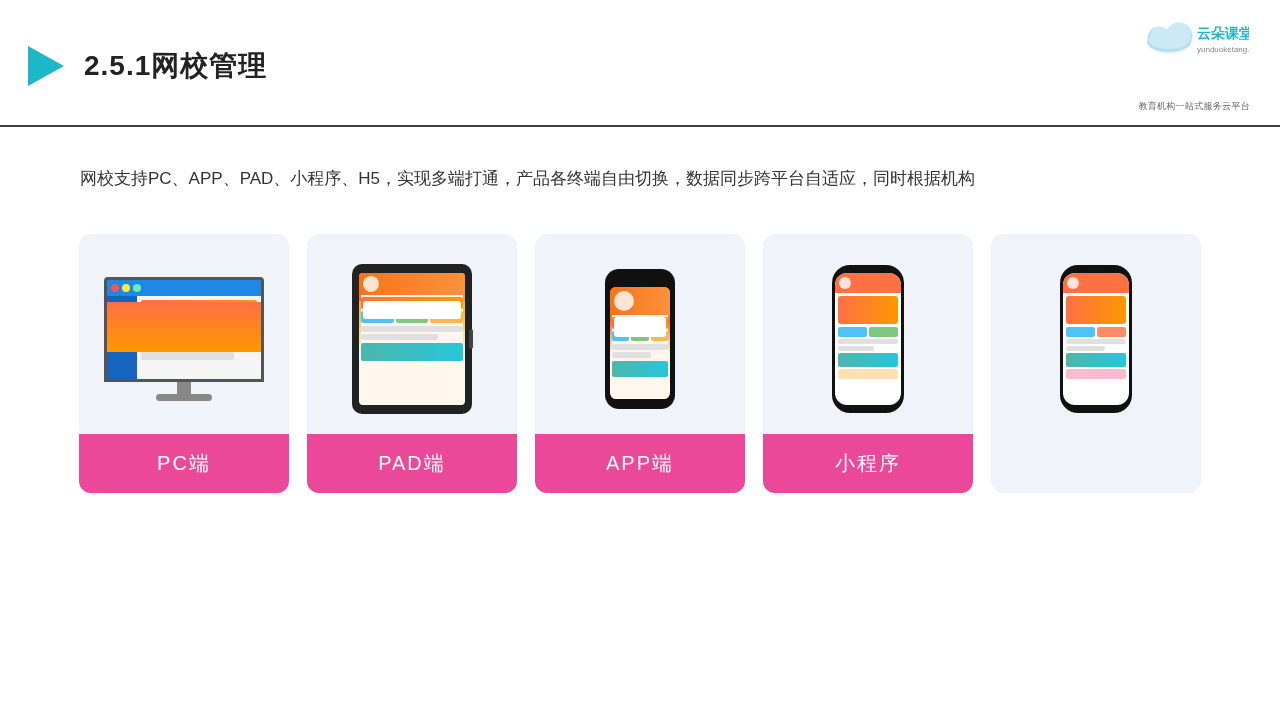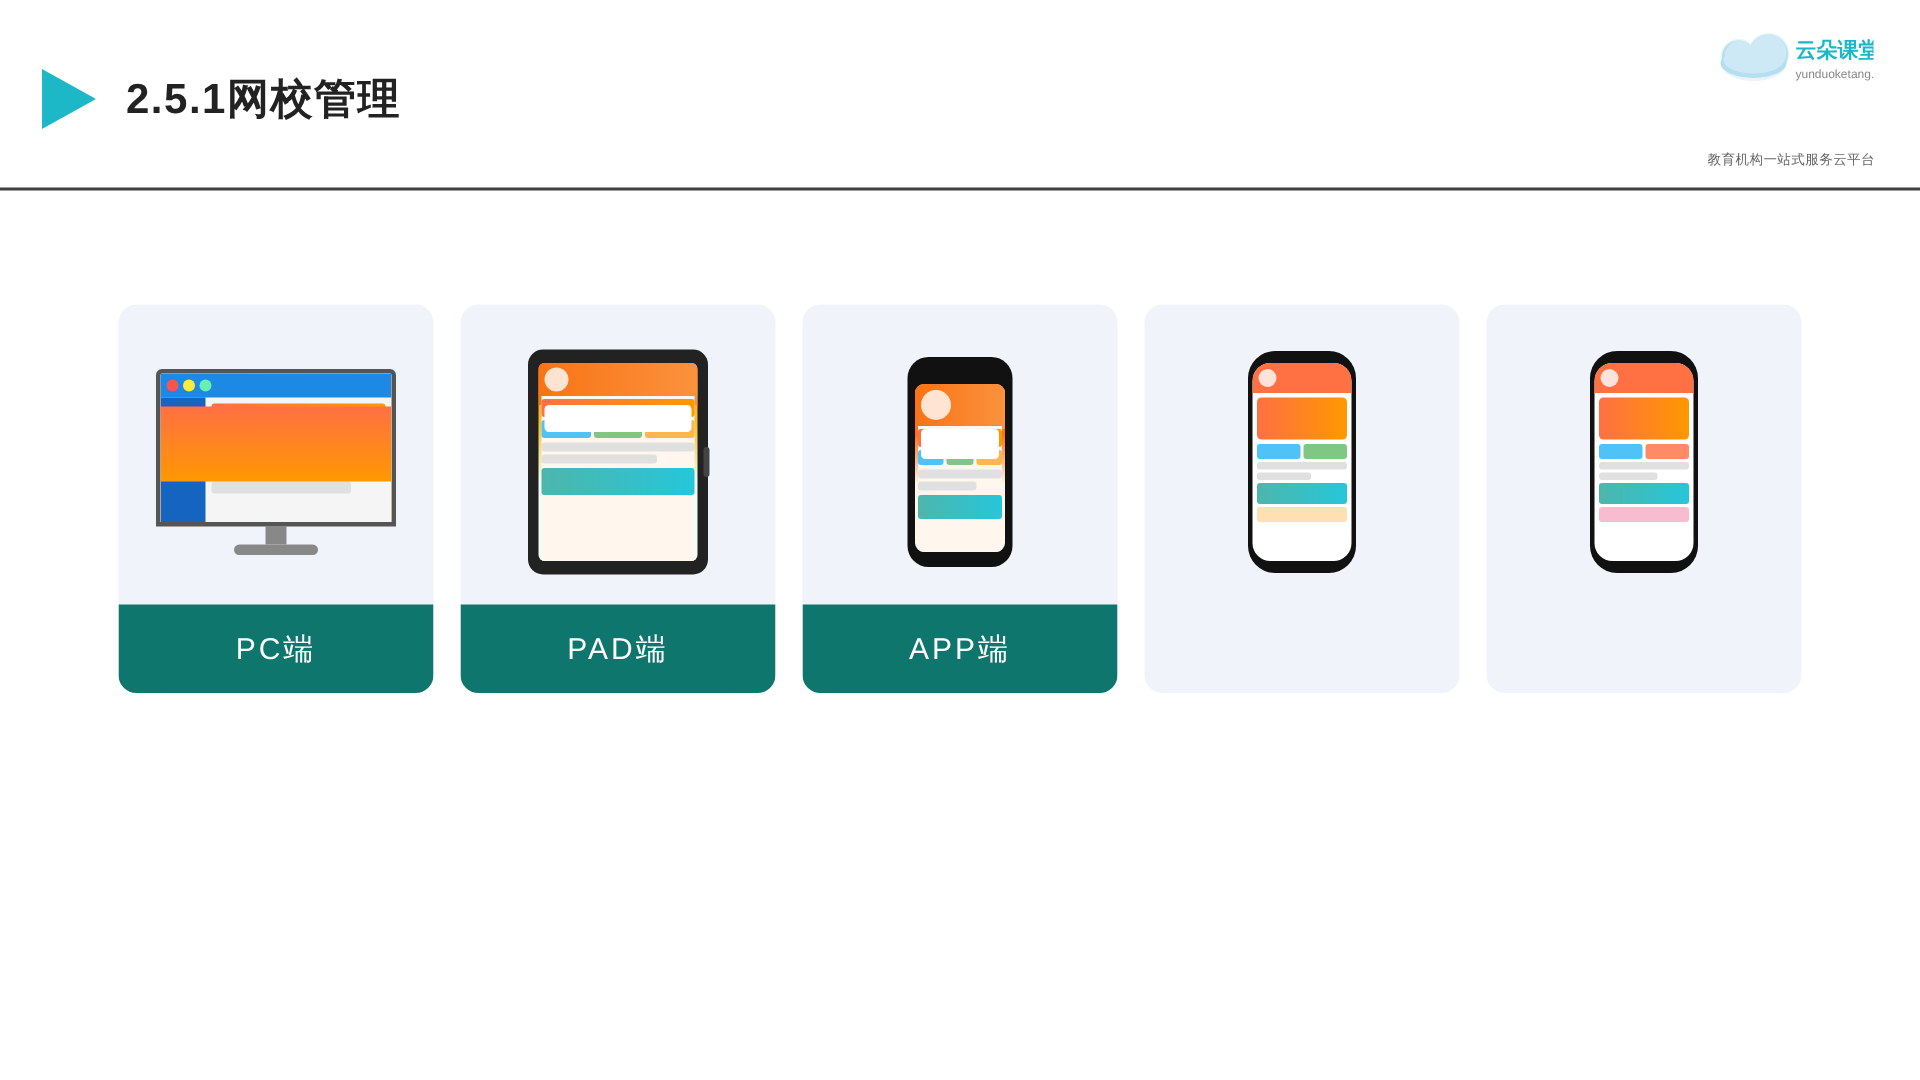--- a/index.html
+++ b/index.html
@@ -70,21 +70,21 @@
     }
     .card-image-area {
       width: 100%;
       height: 200px;
       display: flex;
       align-items: center;
       justify-content: center;
       padding: 20px 16px 10px 16px;
     }
     .card-label {
-      background: #0f766e;
+      background: #ec4899;
       width: 100%;
       text-align: center;
       color: #fff;
       font-size: 20px;
       padding: 16px 0 16px 0;
       font-weight: 500;
       letter-spacing: 2px;
     }
     .monitor-screen {
       width: 160px;
@@ -242,20 +242,21 @@
       <ellipse cx="21" cy="19" rx="10" ry="10" fill="#cde9f6"></ellipse>
       <ellipse cx="40" cy="17" rx="12" ry="12" fill="#cde9f6"></ellipse>
       <text x="58" y="20" font-size="14" font-weight="bold" fill="#1db8c8" font-family="Microsoft YaHei, sans-serif">云朵课堂</text>
       <text x="58" y="34" font-size="8" fill="#888" font-family="Microsoft YaHei, sans-serif">yunduoketang.com</text>
     </svg>
     <span style="font-size:9px;color:#666;letter-spacing:0.3px;">教育机构一站式服务云平台</span>
   </div>
 </div>
 
 <div class="description">
+  <p>网校支持PC、APP、PAD、小程序、H5，实现多端打通，产品各终端自由切换，数据同步跨平台自适应，同时根据机构</p>
 </div>
 
 <div class="cards-row">
 
   <div class="card">
     <div class="card-image-area">
 
       <div style="display:flex;flex-direction:column;align-items:center;">
         <div class="monitor-screen">
           <div class="monitor-screen-inner">
@@ -358,20 +359,21 @@
               <div style="flex:1;height:10px;background:#81c784;border-radius:2px;"></div>
             </div>
             <div style="height:5px;background:#e0e0e0;border-radius:2px;margin-bottom:2px;"></div>
             <div style="height:5px;background:#e0e0e0;border-radius:2px;width:60%;margin-bottom:2px;"></div>
             <div style="height:14px;background:linear-gradient(90deg,#4db6ac,#26c6da);border-radius:2px;"></div>
             <div style="margin-top:2px;height:10px;background:#ffe0b2;border-radius:2px;"></div>
           </div>
         </div>
       </div>
     </div>
+    <div class="card-label">小程序</div>
   </div>
 
   <div class="card">
     <div class="card-image-area">
 
       <div style="position:relative;width:72px;height:148px;background:#111;border-radius:18px;overflow:hidden;">
         <div style="position:absolute;top:0;left:50%;transform:translateX(-50%);width:32px;height:8px;background:#111;border-radius:0 0 8px 8px;z-index:5;"></div>
         <div style="position:absolute;top:8px;left:3px;right:3px;bottom:8px;background:#fff;border-radius:12px;overflow:hidden;">
           <div style="height:20px;background:#ff7043;display:flex;align-items:center;padding:0 4px;">
             <div style="width:12px;height:12px;border-radius:50%;background:#fff;opacity:0.8;"></div>

